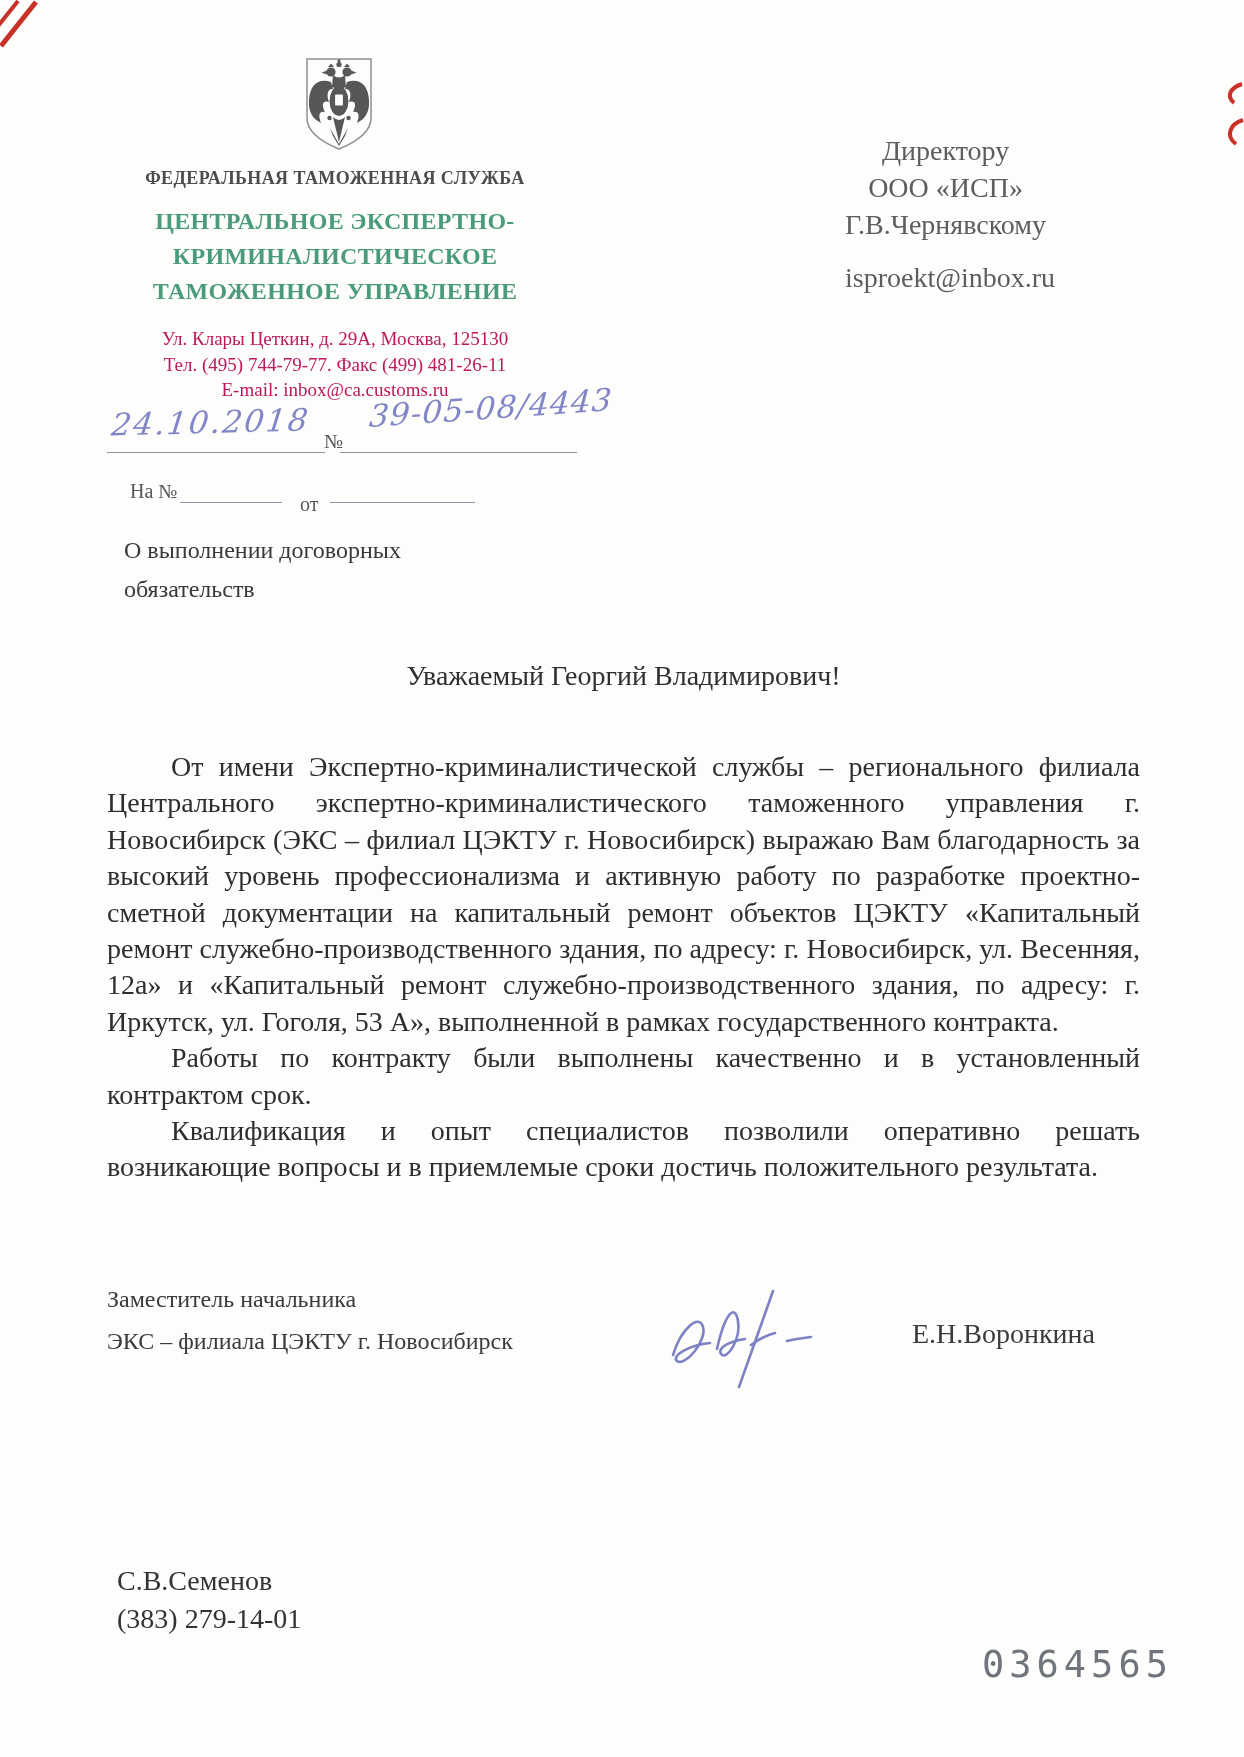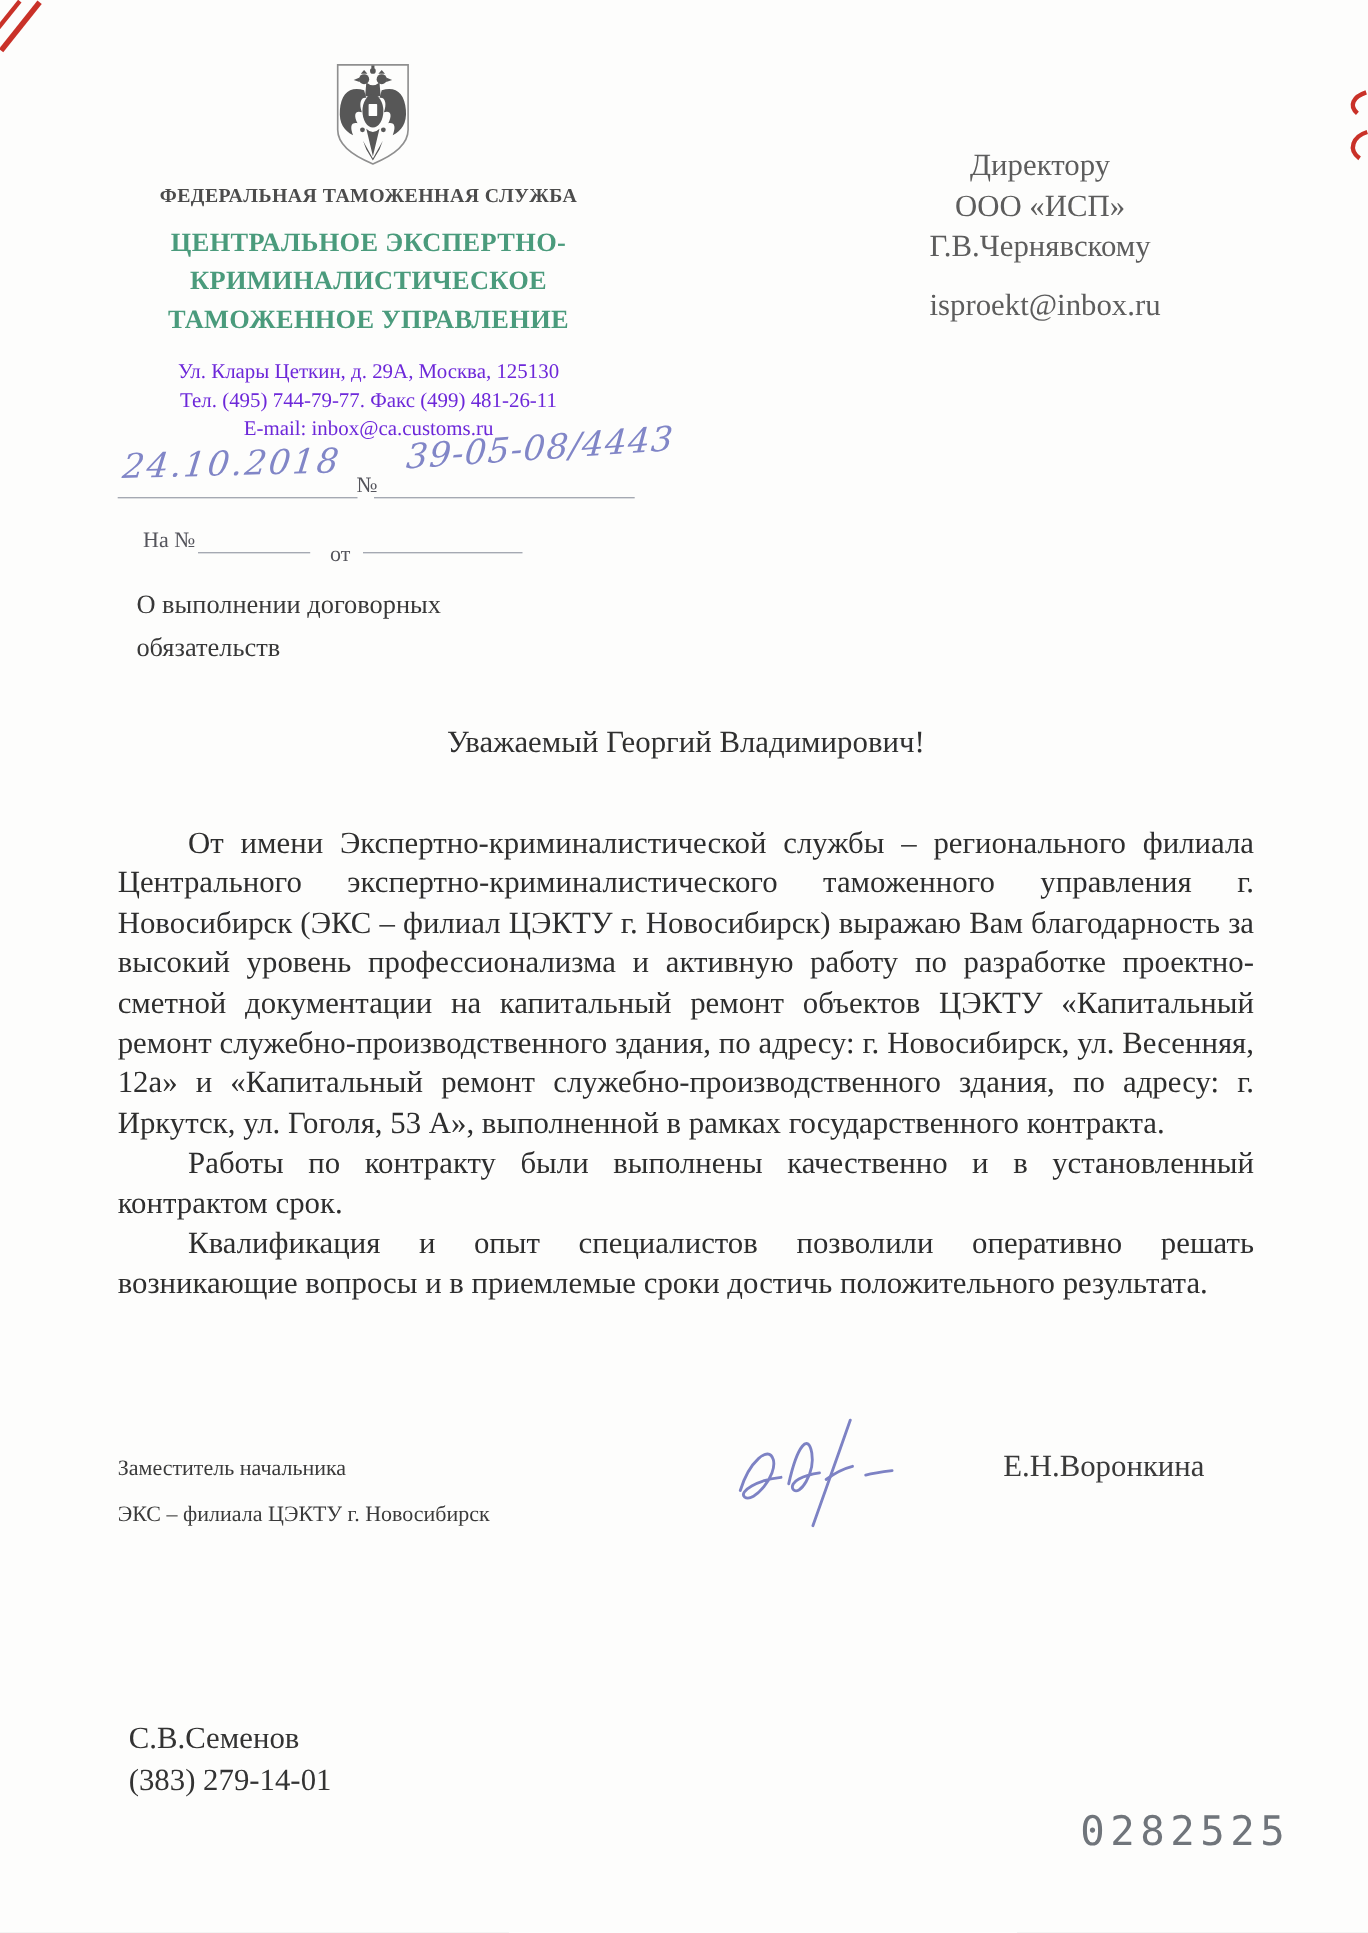--- a/index.html
+++ b/index.html
@@ -19,21 +19,21 @@
     text-align:center;font-weight:bold;font-size:18px;
     color:#4c4c4c;letter-spacing:.4px;
   }
   .dept{
     left:85px;top:204px;width:500px;
     text-align:center;font-weight:bold;font-size:24px;line-height:35px;
     color:#4a9b7c;letter-spacing:.3px;
   }
   .lh-contacts{
     left:85px;top:326px;width:500px;
-    text-align:center;font-size:19px;line-height:25.5px;color:#6d28d9;
+    text-align:center;font-size:19px;line-height:25.5px;color:#be185d;
   }
   
   .formline{border-bottom:1.6px solid #8f94a0;height:1px;}
   .hand{
     font-family:"DejaVu Serif",serif;font-style:italic;
     color:#8186c7;white-space:nowrap;
   }
   .hand-date{left:112px;top:404px;font-size:31px;letter-spacing:2px;transform:skewX(-8deg) rotate(-1.5deg);}
   .hand-num{left:368px;top:398px;font-size:31px;letter-spacing:1px;transform:skewX(-8deg) rotate(-4deg);transform-origin:left bottom;}
   .num-sign{left:324px;top:430px;font-size:20px;color:#55555c;}
@@ -43,21 +43,21 @@
   .subject{left:124px;top:531px;width:420px;font-size:24px;line-height:39px;color:#383838;}
   
   .recipient{left:845px;top:132px;font-size:28px;line-height:37px;color:#5d5d5d;text-align:center;}
   .recipient-email{left:845px;top:262px;font-size:28px;color:#5d5d5d;}
   
   .salutation{left:107px;top:660px;width:1033px;text-align:center;font-size:28px;color:#303030;}
   .body-text{left:107px;top:749px;width:1033px;font-size:28px;line-height:36.4px;
     text-align:justify;color:#2e2e2e;}
   .body-text p{margin:0;text-indent:64px;}
   
-  .sign-pos{left:107px;top:1278px;font-size:20px;line-height:42px;color:#3a3a3a;margin-top:36px;}
+  .sign-pos{left:107px;top:1278px;font-size:24px;line-height:42px;color:#3a3a3a;}
   .sign-name{left:912px;top:1318px;font-size:28px;color:#3a3a3a;}
   
   .executor{left:117px;top:1562px;font-size:28px;line-height:38px;color:#333;}
   
   .stamp-num{
     left:982px;top:1643px;
     font-family:"DejaVu Sans Mono",monospace;
     font-size:37px;letter-spacing:5px;color:#70757b;
   }
   svg{display:block;}
@@ -159,15 +159,15 @@
     </g>
   </svg>
 
   <div class="abs sign-name">Е.Н.Воронкина</div>
 
   <div class="abs executor">
     <div>С.В.Семенов</div>
     <div>(383) 279-14-01</div>
   </div>
 
-  <div class="abs stamp-num">0282525</div>
+  <div class="abs stamp-num">0364565</div>
 
 </div>
 
 </body></html>

